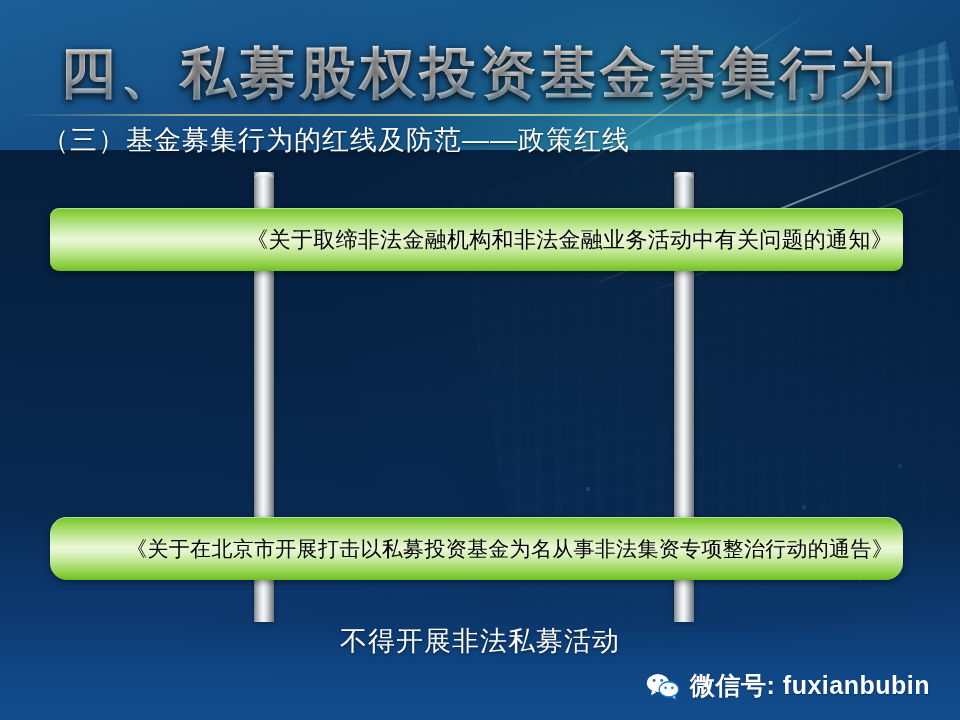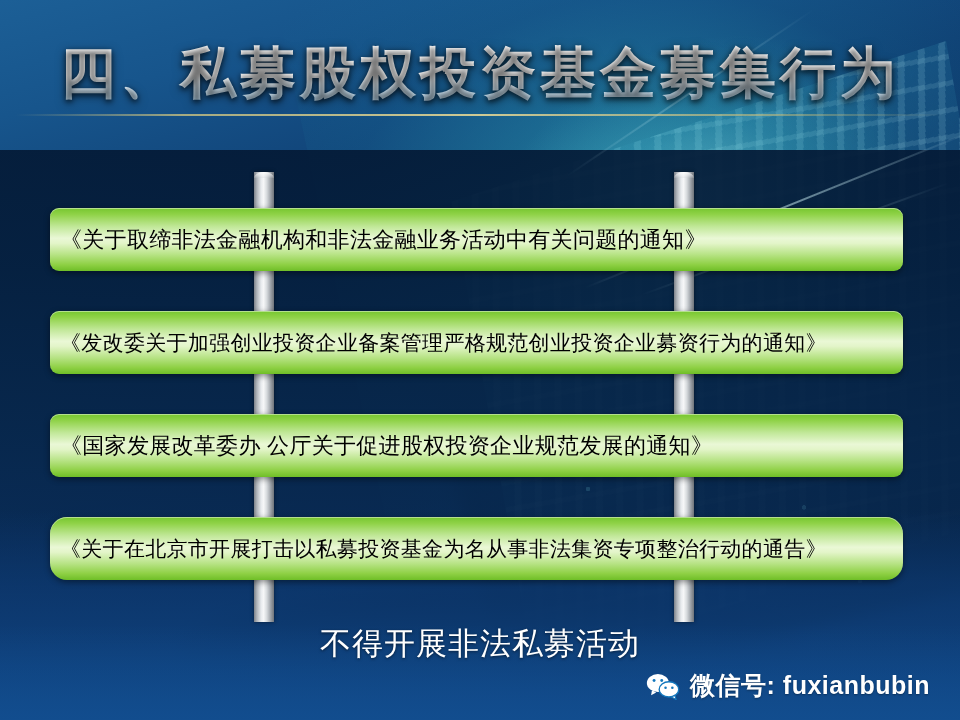--- a/index.html
+++ b/index.html
@@ -182,21 +182,21 @@
         #8fd247 10%,
         #c2e89a 30%,
         #eaf8d6 48%,
         #e3f5c9 56%,
         #b7e385 74%,
         #8ed044 90%,
         #6fbe27 100%);
     box-shadow: 0 2px 6px rgba(0,0,0,0.45), inset 0 1px 0 rgba(255,255,255,0.45);
     display: flex;
     align-items: center;
-    justify-content: flex-start;
+    justify-content: flex-end;
     overflow: hidden;
   }
   .bar-text {
     font-size: 22px;
     color: #000000;
     white-space: nowrap;
     letter-spacing: 0.3px;
     line-height: 1;
     padding: 0 10px;
   }
@@ -205,21 +205,21 @@
   .bar-3 { top: 414px; }
   .bar-4 { top: 517px; border-radius: 17px; }
   .bar-2 .bar-text { font-size: 21px; }
   .bar-4 .bar-text { font-size: 21px; }
 
   
   .foot-note {
     position: absolute;
     left: 0; top: 623px; width: 100%;
     text-align: center;
-    font-size: 31px;
+    font-size: 27px;
     color: #ffffff;
     letter-spacing: 1px;
     text-shadow: 0 1px 3px rgba(0,0,0,0.55);
   }
 
   
   .wechat {
     position: absolute;
     right: 30px;
     bottom: 18px;
@@ -257,36 +257,31 @@
   <div class="bg-streak streak-b"></div>
   <div class="bg-streak streak-c"></div>
   <div class="bg-ellipse"></div>
   <div class="bg-bottom"></div>
   <div class="bg-bottom2"></div>
 
   <div class="title-wrap">
     <span class="title">四、私募股权投资基金募集行为</span>
   </div>
   <div class="title-rule"></div>
+  <div class="subtitle">（三）基金募集行为的红线及防范——政策红线</div>
 
   <div class="post post-left">
     <div class="post-cap"></div>
   </div>
   <div class="post post-right">
     <div class="post-cap"></div>
   </div>
 
   <div class="bar bar-1">
     <span class="bar-text">《关于取缔非法金融机构和非法金融业务活动中有关问题的通知》</span>
-  </div>
-  <div class="bar bar-2">
-    <span class="bar-text">《发改委关于加强创业投资企业备案管理严格规范创业投资企业募资行为的通知》</span>
-  </div>
-  <div class="bar bar-3">
-    <span class="bar-text">《国家发展改革委办 公厅关于促进股权投资企业规范发展的通知》</span>
   </div>
   <div class="bar bar-4">
     <span class="bar-text">《关于在北京市开展打击以私募投资基金为名从事非法集资专项整治行动的通告》</span>
   </div>
 
   <div class="foot-note">不得开展非法私募活动</div>
 
   <div class="wechat">
     <span class="wechat-icon">
       <svg viewBox="0 0 40 32" width="34" height="28" aria-hidden="true">

